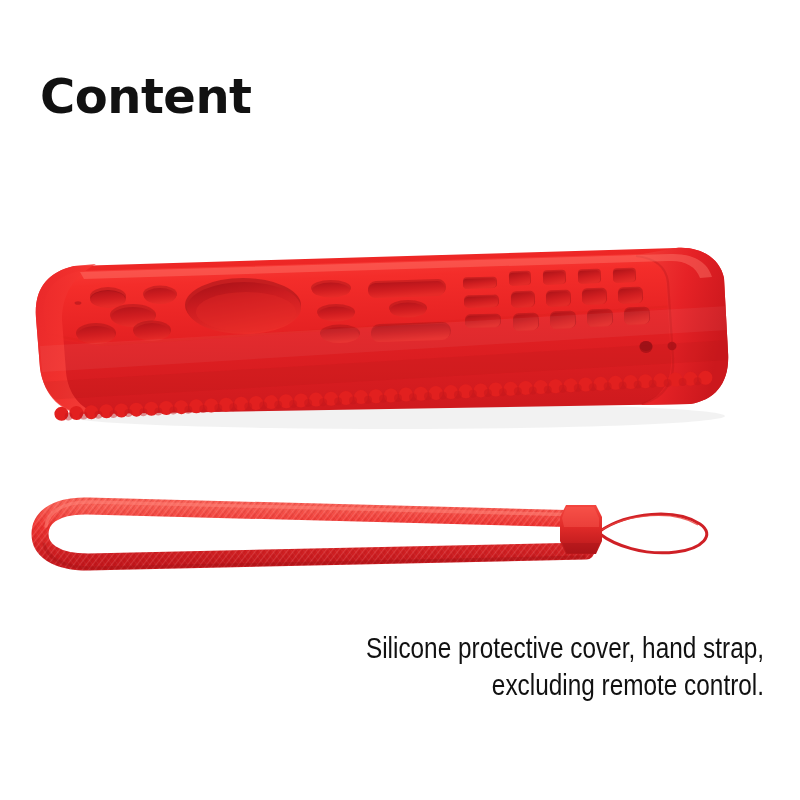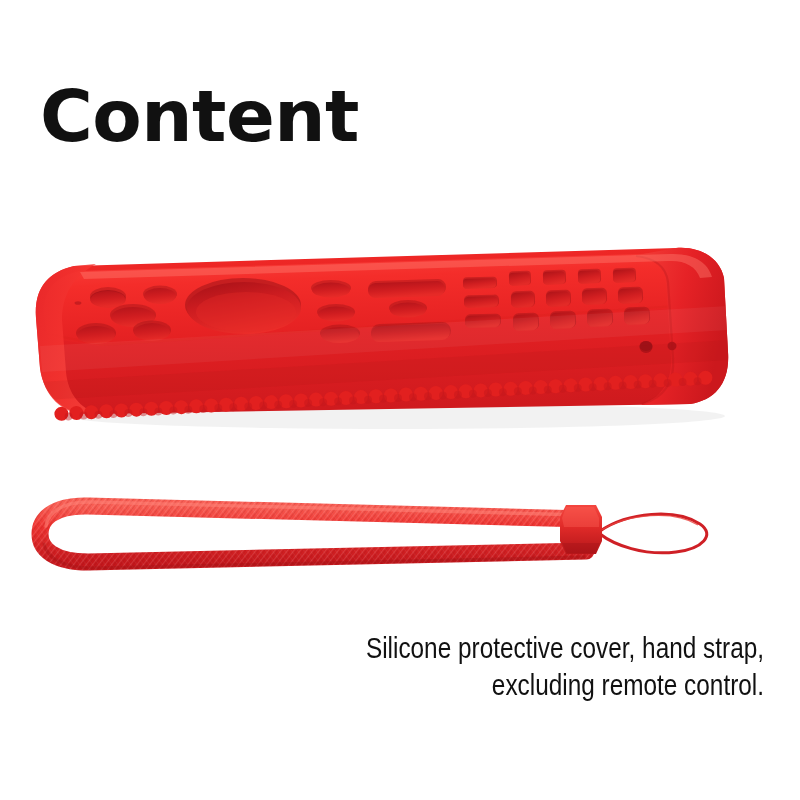--- a/index.html
+++ b/index.html
@@ -21,28 +21,27 @@
     height: 800px;
     background: #ffffff;
     overflow: hidden;
   }
 
   
   .heading {
     position: absolute;
     left: 40px;
     top: 72px;
-    font-size: 72px;
+    font-size: 48px;
     line-height: 1;
     font-weight: 700;
     letter-spacing: -0.5px;
     color: #111111;
     font-family: "DejaVu Sans", "Liberation Sans", sans-serif;
     white-space: nowrap;
-    margin-top: 8px;
   }
 
   
   .stage {
     position: absolute;
     left: 0;
     top: 0;
     width: 800px;
     height: 800px;
   }

